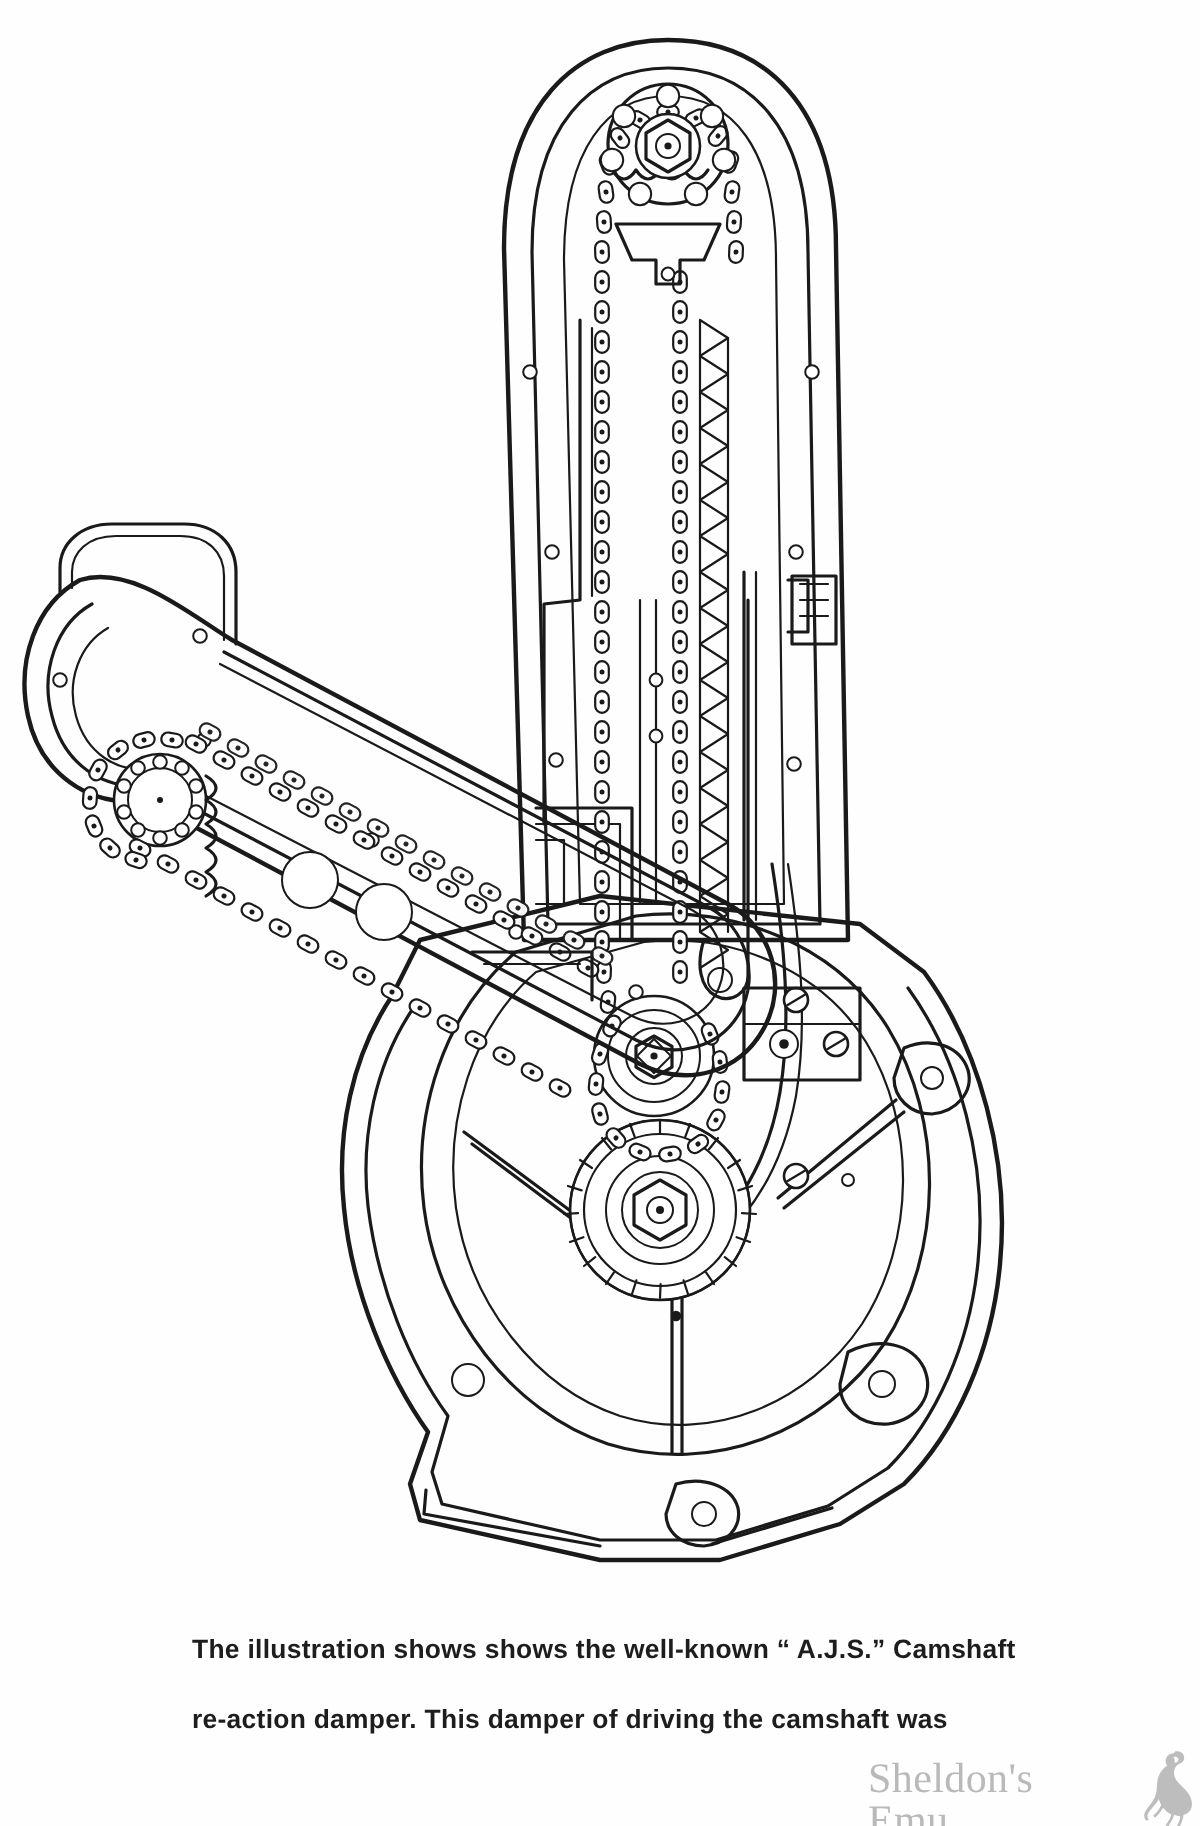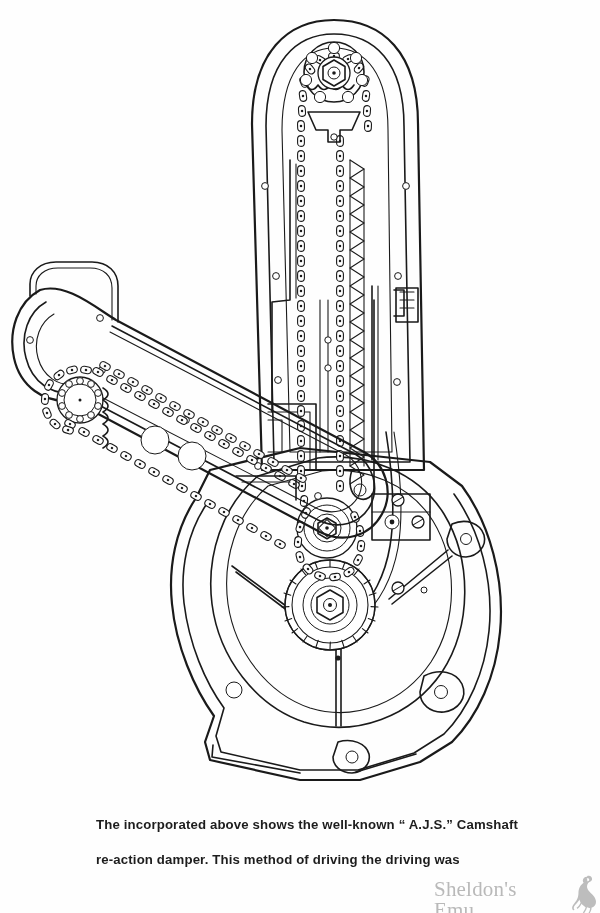--- a/index.html
+++ b/index.html
@@ -470,22 +470,22 @@
       <circle cx="392" cy="522" r="2.4" class="dot"></circle>
       <use href="#screw" x="418" y="522"></use>
       <path class="ln" d="M236 476 L 296 476 L 296 500"></path>
       <path class="lnT" d="M242 482 L 290 482"></path>
     </g>
 
   </svg>
   </div>
 
   <div id="caption">
-    <span class="ln">The incorporated above shows the well-known “ A.J.S.” Camshaft</span>
-    <span class="ln">re-action damper.  This method of driving the driving was</span>
+    <span class="ln">The illustration shows shows the well-known “ A.J.S.” Camshaft</span>
+    <span class="ln">re-action damper.  This damper of driving the camshaft was</span>
     
     
     
   </div>
 
   <div id="watermark">
     <span class="wm-text">Sheldon's Emu</span>
     <svg class="wm-emu" viewBox="0 0 40 44">
       <path fill="#bdbdbd" d="M26.5 4.2c-2.2 0-3.9 1.6-4.1 3.6-.1 1 .2 1.9.8 2.6-1.6 1.1-3 2.6-3.9 4.4-1 2-1.4 4.2-1.4 6.4 0 2.6-.6 5-1.9 7.1-1 1.7-2.3 3.1-3.4 4.7-.7 1-1.3 2.1-1.2 3.3 0 .9.4 1.8 1 2.4l1.5-.4c-.6-.6-.9-1.4-.8-2.2.1-1 .7-1.9 1.4-2.7 1.1-1.3 2.3-2.5 3.3-3.9.4-.6.8-1.2 1.1-1.9.5 2.1 1.6 4 3.1 5.5 1 1 2.1 1.8 3.3 2.5-.3 1.2-.8 2.4-1.5 3.4-.5.8-1.1 1.5-1.4 2.4l1.5.1c.3-.7.8-1.3 1.2-2 .8-1.2 1.3-2.5 1.6-3.8 1 .4 2.1.7 3.2.8-.1 1.4-.5 2.7-1.1 3.9-.3.7-.8 1.3-1 2l1.5-.1c.3-.7.7-1.3 1-2 .7-1.4 1.1-2.9 1.2-4.4 1.4-.3 2.6-1.1 3.4-2.3 1-1.5 1.2-3.4.8-5.1-.5-2.2-1.8-4.1-3.3-5.7-1.4-1.5-3-2.8-4.2-4.4-.9-1.2-1.5-2.6-1.5-4.1 0-1.3.4-2.6 1.2-3.6.5-.6 1.2-1.1 1.9-1.3 1.1-.3 2-1.3 2.1-2.5.2-1.9-1.3-3.6-3.2-3.7-.5-.1-1 0-1.3 0zm1 1.7c.8 0 1.5.7 1.5 1.5s-.7 1.5-1.5 1.5c-.2 0-.4 0-.6-.1.1-.3.1-.6.1-.9 0-.7-.2-1.3-.6-1.8.3-.1.7-.2 1.1-.2z"></path>
       <path fill="#bdbdbd" d="M20.2 30.6c-.9 2.2-2.4 4.1-4.2 5.6l.9 1.1c1.9-1.6 3.5-3.6 4.5-5.9l-1.2-.8z"></path>

